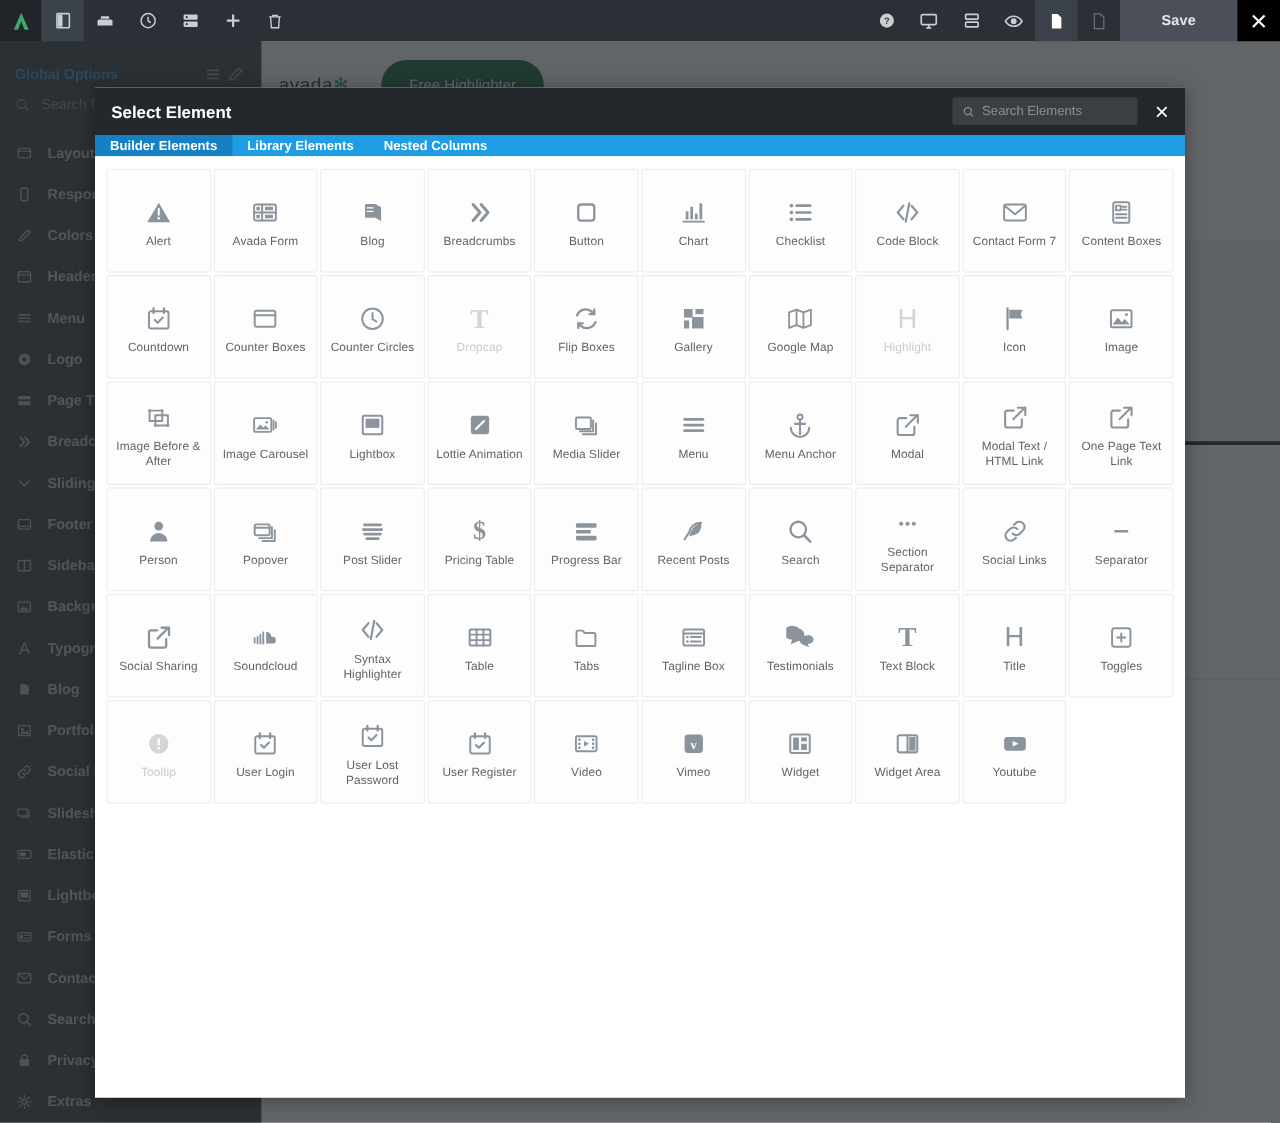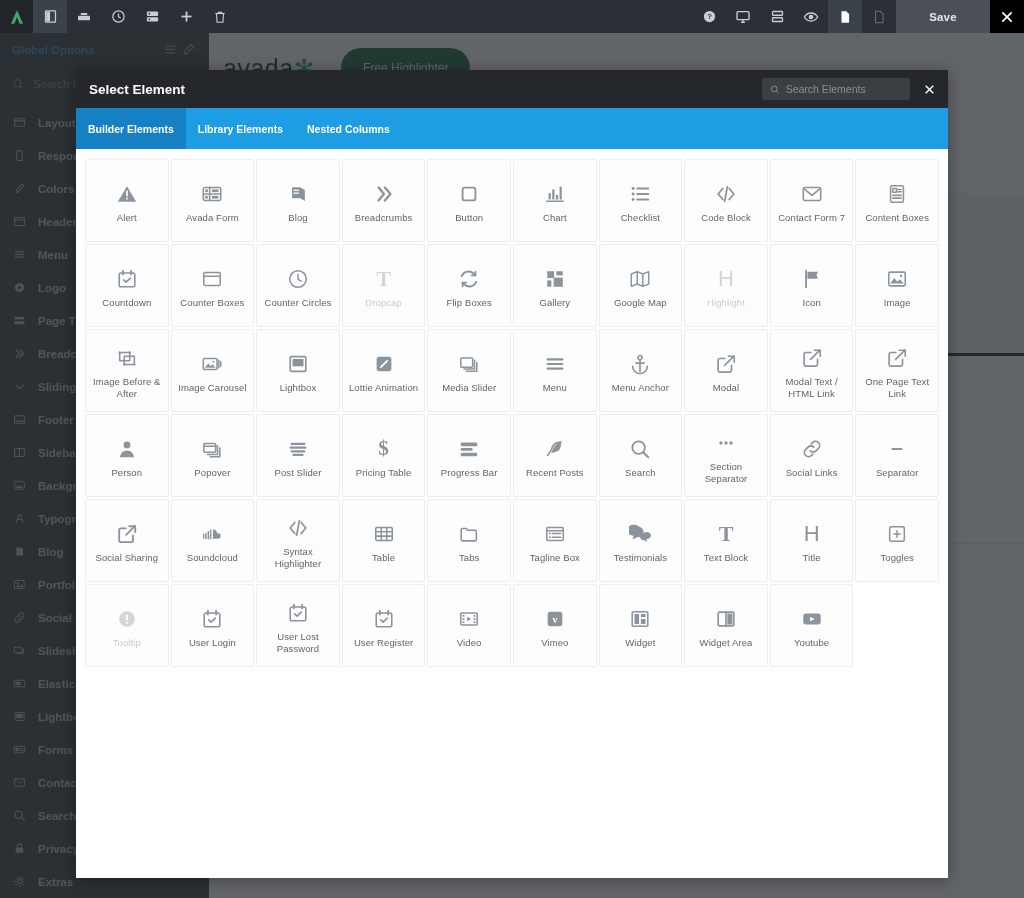--- a/index.html
+++ b/index.html
@@ -39,21 +39,21 @@
     width: 34px; height: 33px; background: #000; color: #fff;
     display: flex; align-items: center; justify-content: center; cursor: pointer;
   }
 
   
   .sidebar {
     position: absolute; top: 33px; left: 0; width: 209px; height: 865px;
     background: #3b4045; z-index: 10;
   }
   .sb-head {
-    height: 33px; display: flex; align-items: center; padding: 0 12px; gap: 0;
+    height: 33px; display: flex; align-items: flex-end; padding: 0 12px; gap: 0;
   }
   .sb-head-title { color: #3d95d1; font-size: 11.5px; font-weight: bold; flex: 1; }
   .sb-head-ico { color: #9aa0a6; width: 18px; display: flex; justify-content: center; cursor: pointer; }
   .sb-search {
     height: 36px; display: flex; align-items: center; gap: 9px; padding: 0 12px;
     color: #8c9197; font-size: 11.5px;
   }
   .sb-list { padding-top: 4px; }
   .sb-item {
     height: 33px; display: flex; align-items: center; gap: 11px; padding: 0 12px;
@@ -63,21 +63,21 @@
   .sb-item .sb-label { white-space: nowrap; }
 
   
   .preview {
     position: absolute; top: 33px; left: 209px; width: 815px; height: 865px;
     background: #ffffff; z-index: 5; overflow: hidden;
   }
   .pv-nav {
     height: 70px; display: flex; align-items: center; padding: 0 14px; gap: 0;
   }
-  .pv-logo { font-size: 25px; color: #1c2b36; letter-spacing: .5px; }
+  .pv-logo { font-size: 15px; color: #1c2b36; letter-spacing: .5px; }
   .pv-logo .star { color: #2aa96a; }
   .pv-menu { display: flex; align-items: center; gap: 28px; margin-left: 70px; font-size: 12px; color: #26323c; }
   .pv-menu span { white-space: nowrap; position: relative; }
   .pv-menu .active::before {
     content: ""; position: absolute; top: -17px; left: 0; right: 0; height: 2px; background: #2f5d4a;
   }
   .pv-cta {
     margin-left: 26px; background: #17653c; color: #fff; font-size: 12px;
     padding: 13px 22px; border-radius: 20px; white-space: nowrap;
   }
@@ -108,21 +108,21 @@
   .m-search input {
     border: 0; background: transparent; outline: none; color: #cfd4d8;
     font-size: 10.5px; font-family: "Liberation Sans", sans-serif; width: 100%;
   }
   .m-search input::placeholder { color: #8b9097; }
   .m-close {
     width: 38px; height: 38px; display: flex; align-items: center;
     justify-content: center; color: #fff; cursor: pointer; font-size: 14px;
   }
   .m-tabs {
-    height: 41px; background: #1e9de4; display: flex; align-items: stretch; flex: none;
+    height: 17px; background: #1e9de4; display: flex; align-items: stretch; flex: none;
   }
   .m-tab {
     display: flex; align-items: center; padding: 0 12px; color: #fff;
     font-size: 10.5px; font-weight: bold; cursor: pointer; white-space: nowrap;
   }
   .m-tab.active { background: #1581c4; }
   .m-body { flex: 1; background: #fff; padding: 10px 9px 0 9px; overflow: hidden; }
   .grid {
     display: grid; grid-template-columns: repeat(10, 1fr); gap: 2px;
   }

